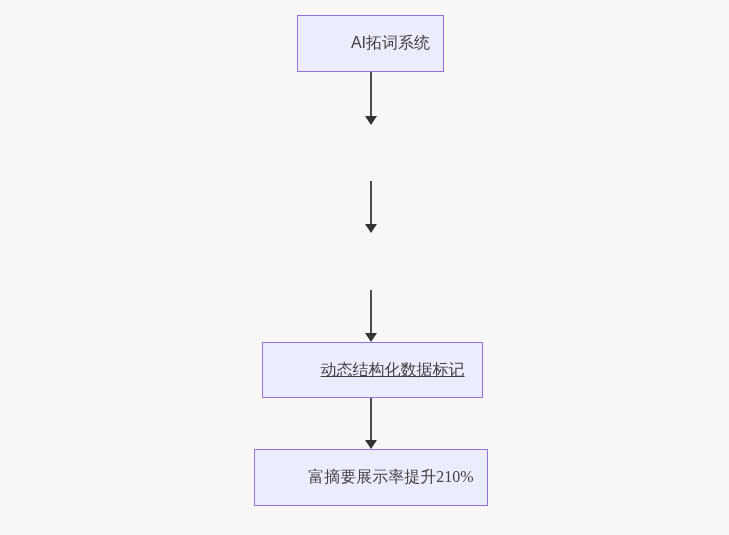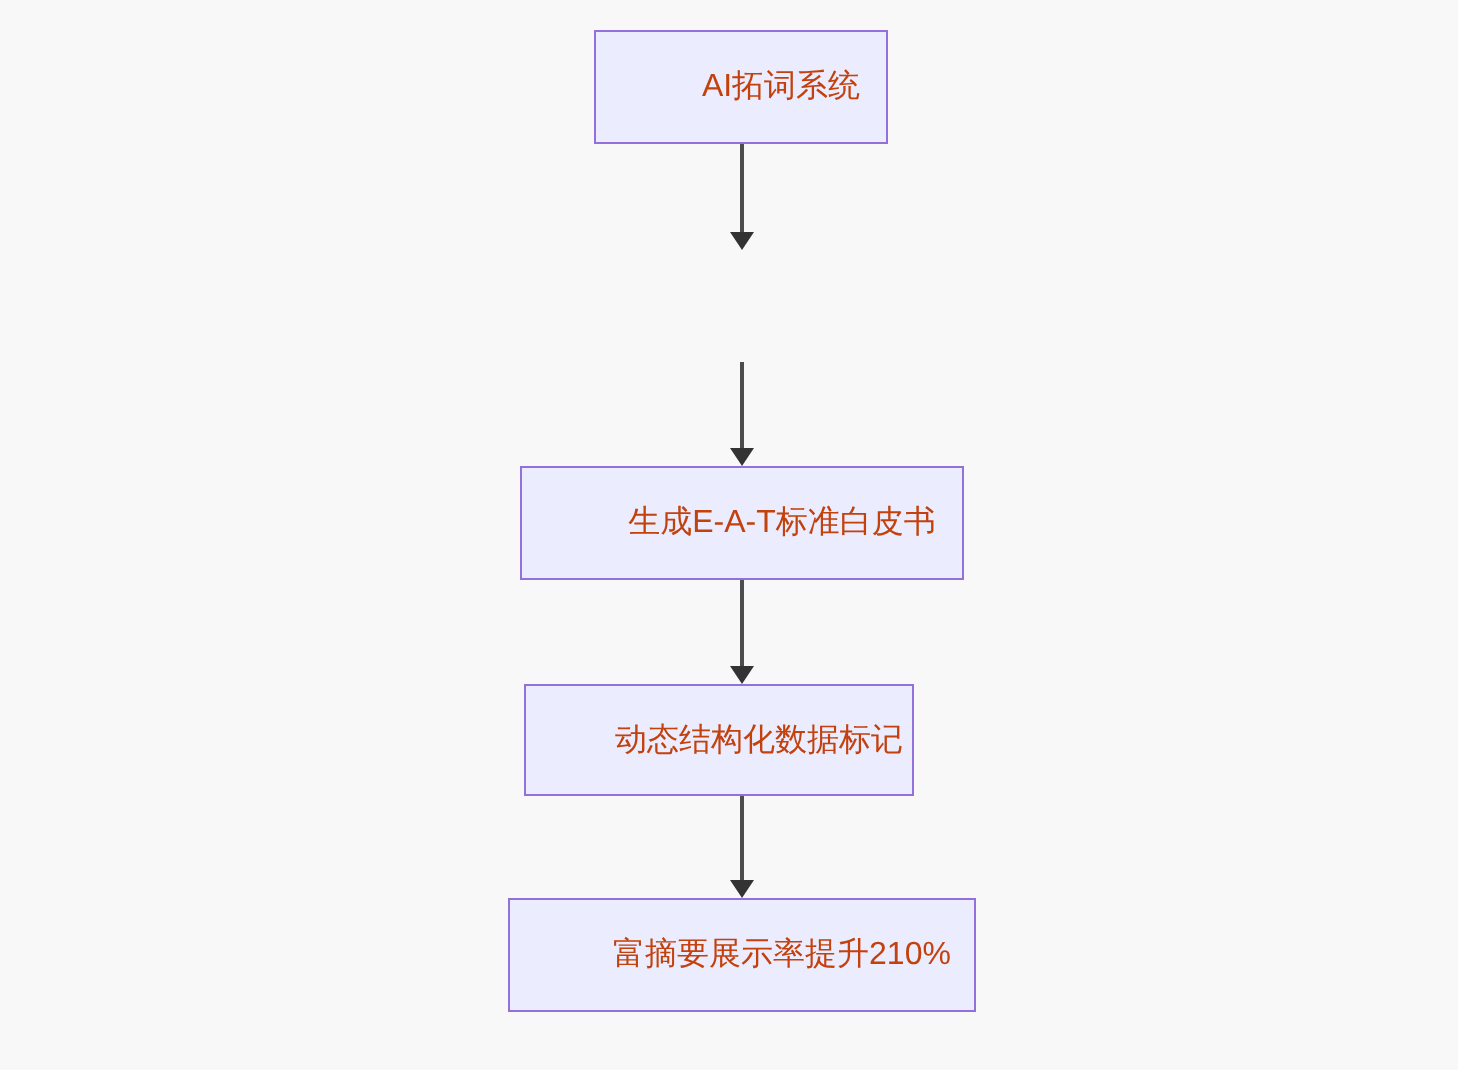--- a/index.html
+++ b/index.html
@@ -12,34 +12,34 @@
     width: 729px;
     height: 535px;
     background: #f8f8f8;
     overflow: hidden;
   }
   .node {
     position: absolute;
     box-sizing: border-box;
     background: #ECECFF;
     border: 1px solid #9370DB;
-    color: #c2410c;
+    color: #404040;
     font-size: 16px;
     display: flex;
     align-items: center;
     justify-content: center;
     text-align: center;
     white-space: nowrap;
     padding-left: 40px;
   }
   .n1 { left: 297px; top: 15px;  width: 147px; height: 57px; }
   .n2 { left: 275px; top: 125px; width: 192px; height: 56px; }
   .n3 { left: 260px; top: 233px; width: 222px; height: 57px; }
-  .n4 { left: 262px; top: 342px; width: 195px; height: 56px; }
-  .n5 { left: 254px; top: 449px; width: 234px; height: 57px; }
+  .n4 { left: 262px; top: 342px; width: 221px; height: 56px; text-decoration: underline; }
+  .n5 { left: 254px; top: 449px; width: 234px; height: 57px; font-family: Liberation Serif, serif; }
 
   .edge-line {
     position: absolute;
     left: 370px;
     width: 2px;
     background: #4d4d4d;
   }
   .e1 { top: 72px;  height: 44px; }
   .e2 { top: 181px; height: 43px; }
   .e3 { top: 290px; height: 43px; }
@@ -68,23 +68,20 @@
     <span>AI拓词系统</span>
   </div>
 
   <div class="edge-line e1"></div>
   <div class="edge-head h1"></div>
 
 
   <div class="edge-line e2"></div>
   <div class="edge-head h2"></div>
 
-  <div class="node n3">
-    <span>生成E-A-T标准白皮书</span>
-  </div>
 
   <div class="edge-line e3"></div>
   <div class="edge-head h3"></div>
 
   <div class="node n4">
     <span>动态结构化数据标记</span>
   </div>
 
   <div class="edge-line e4"></div>
   <div class="edge-head h4"></div>

